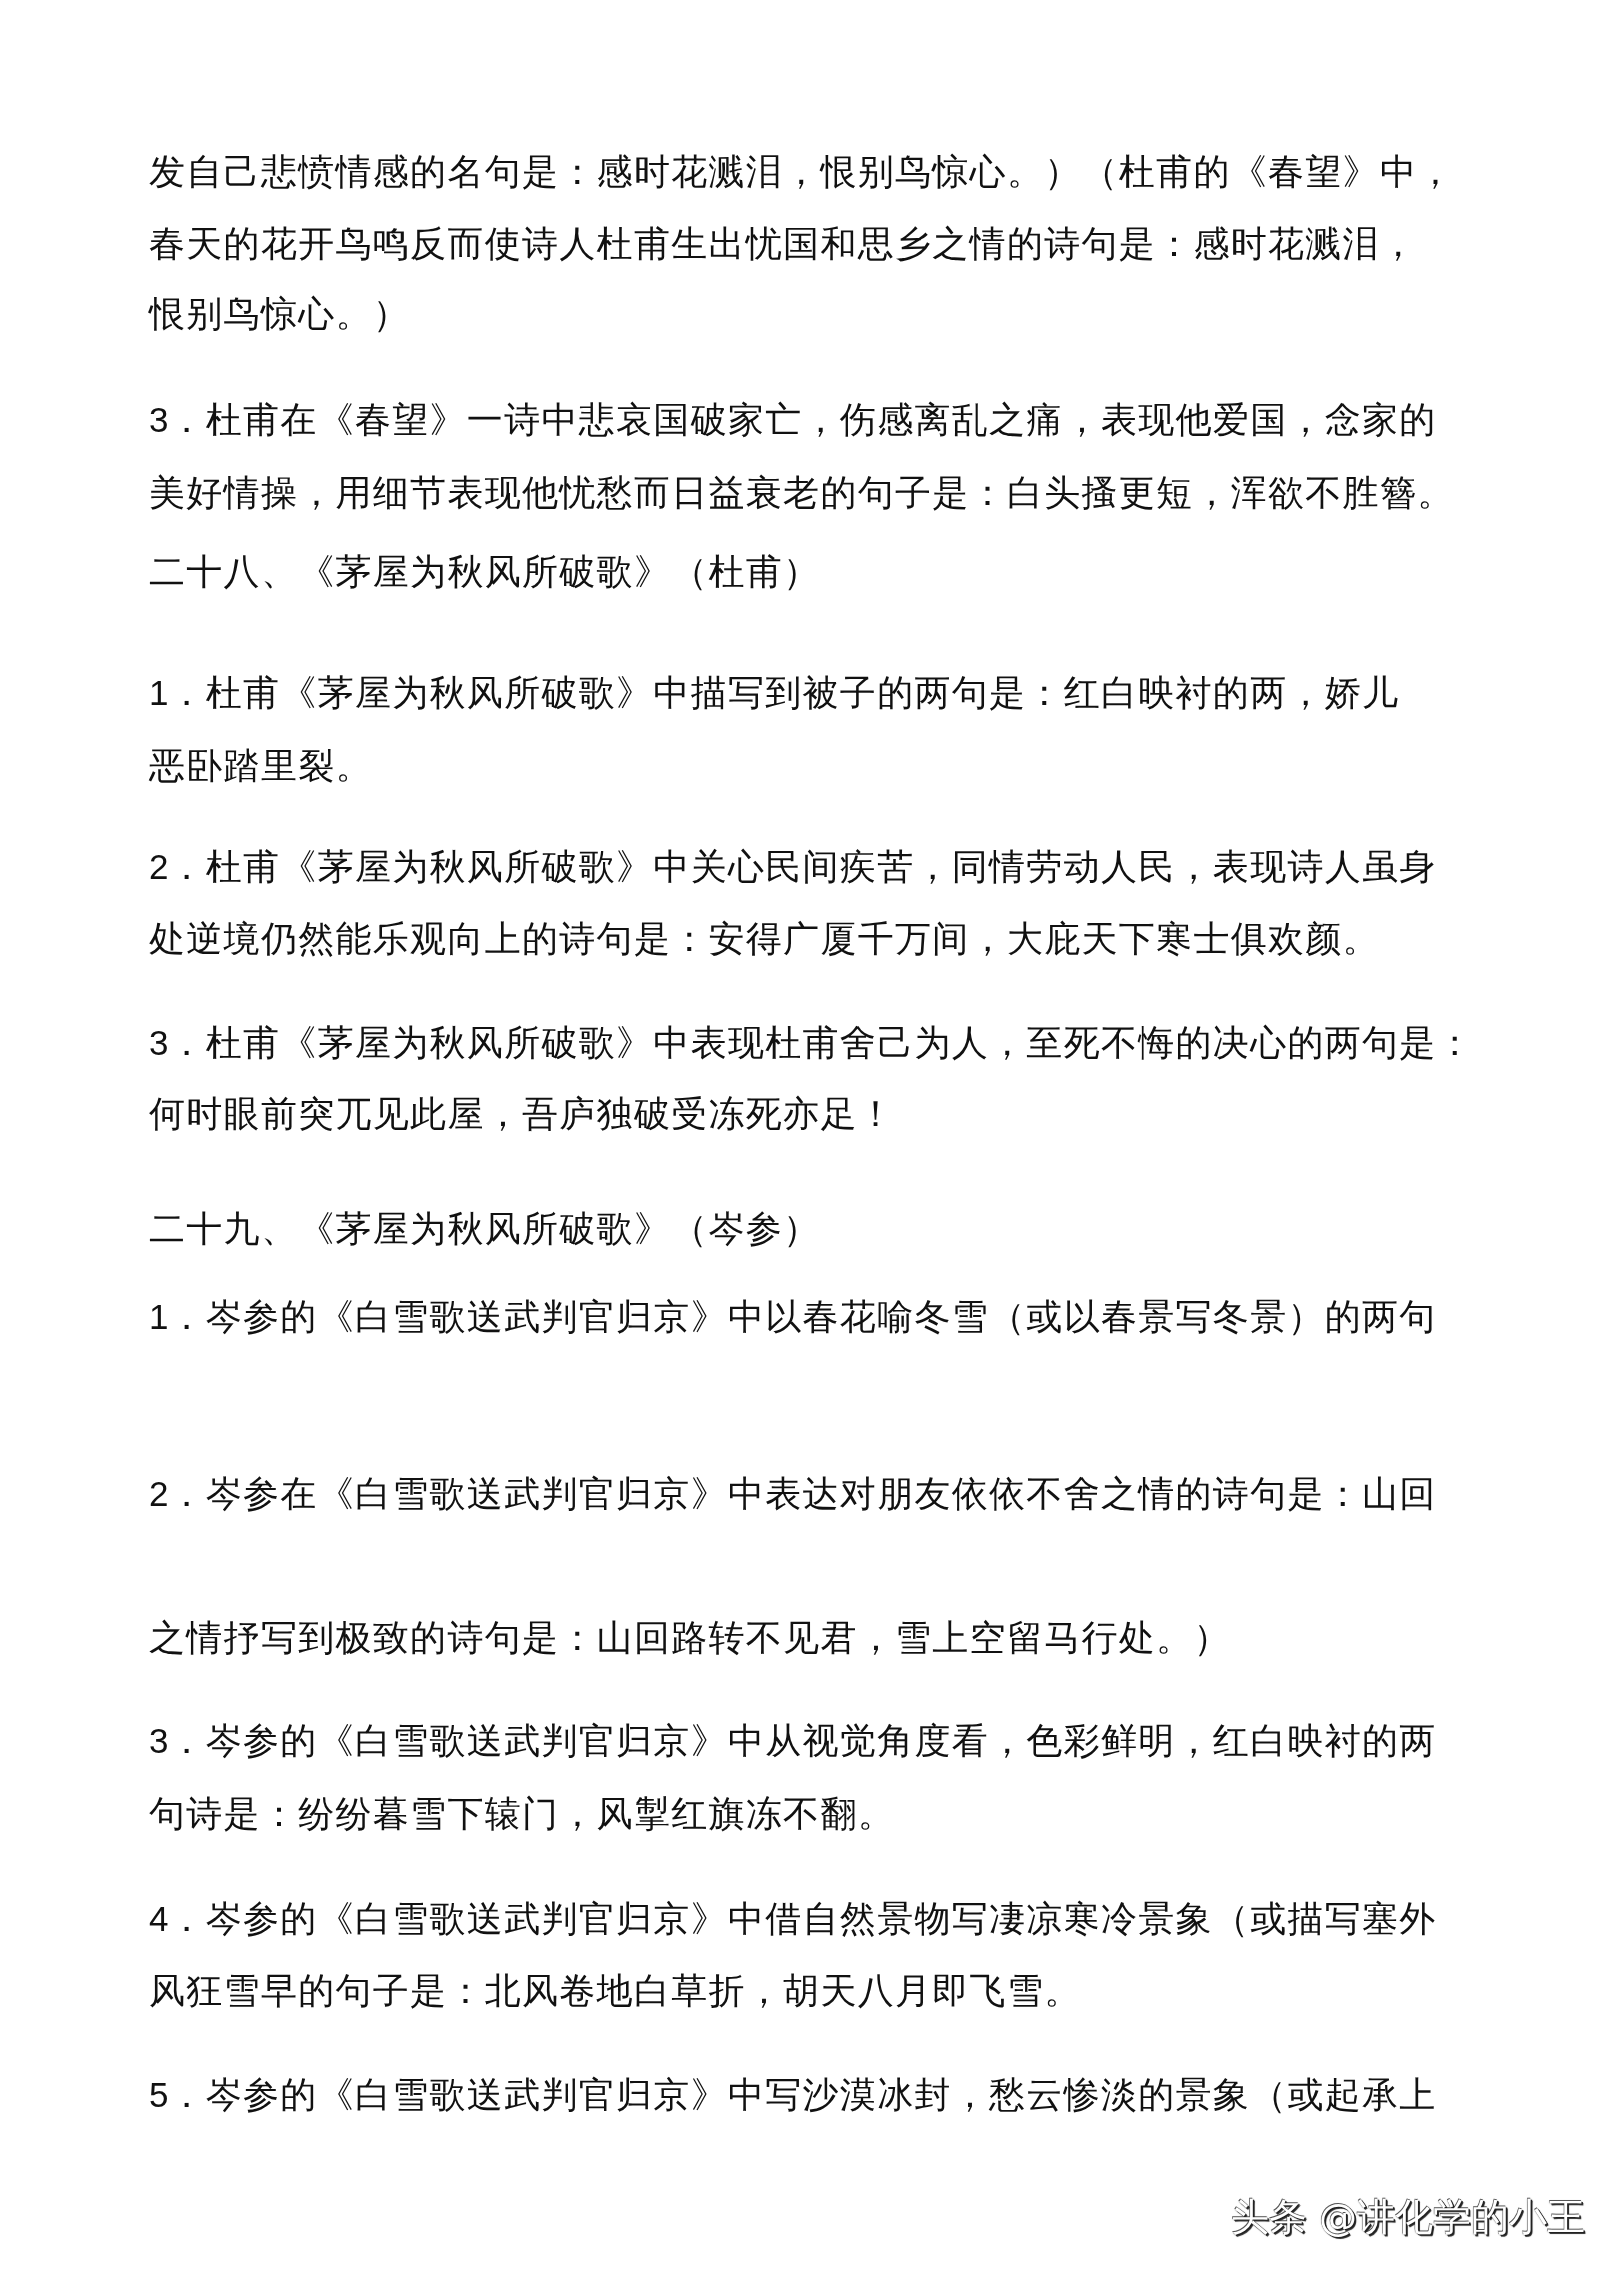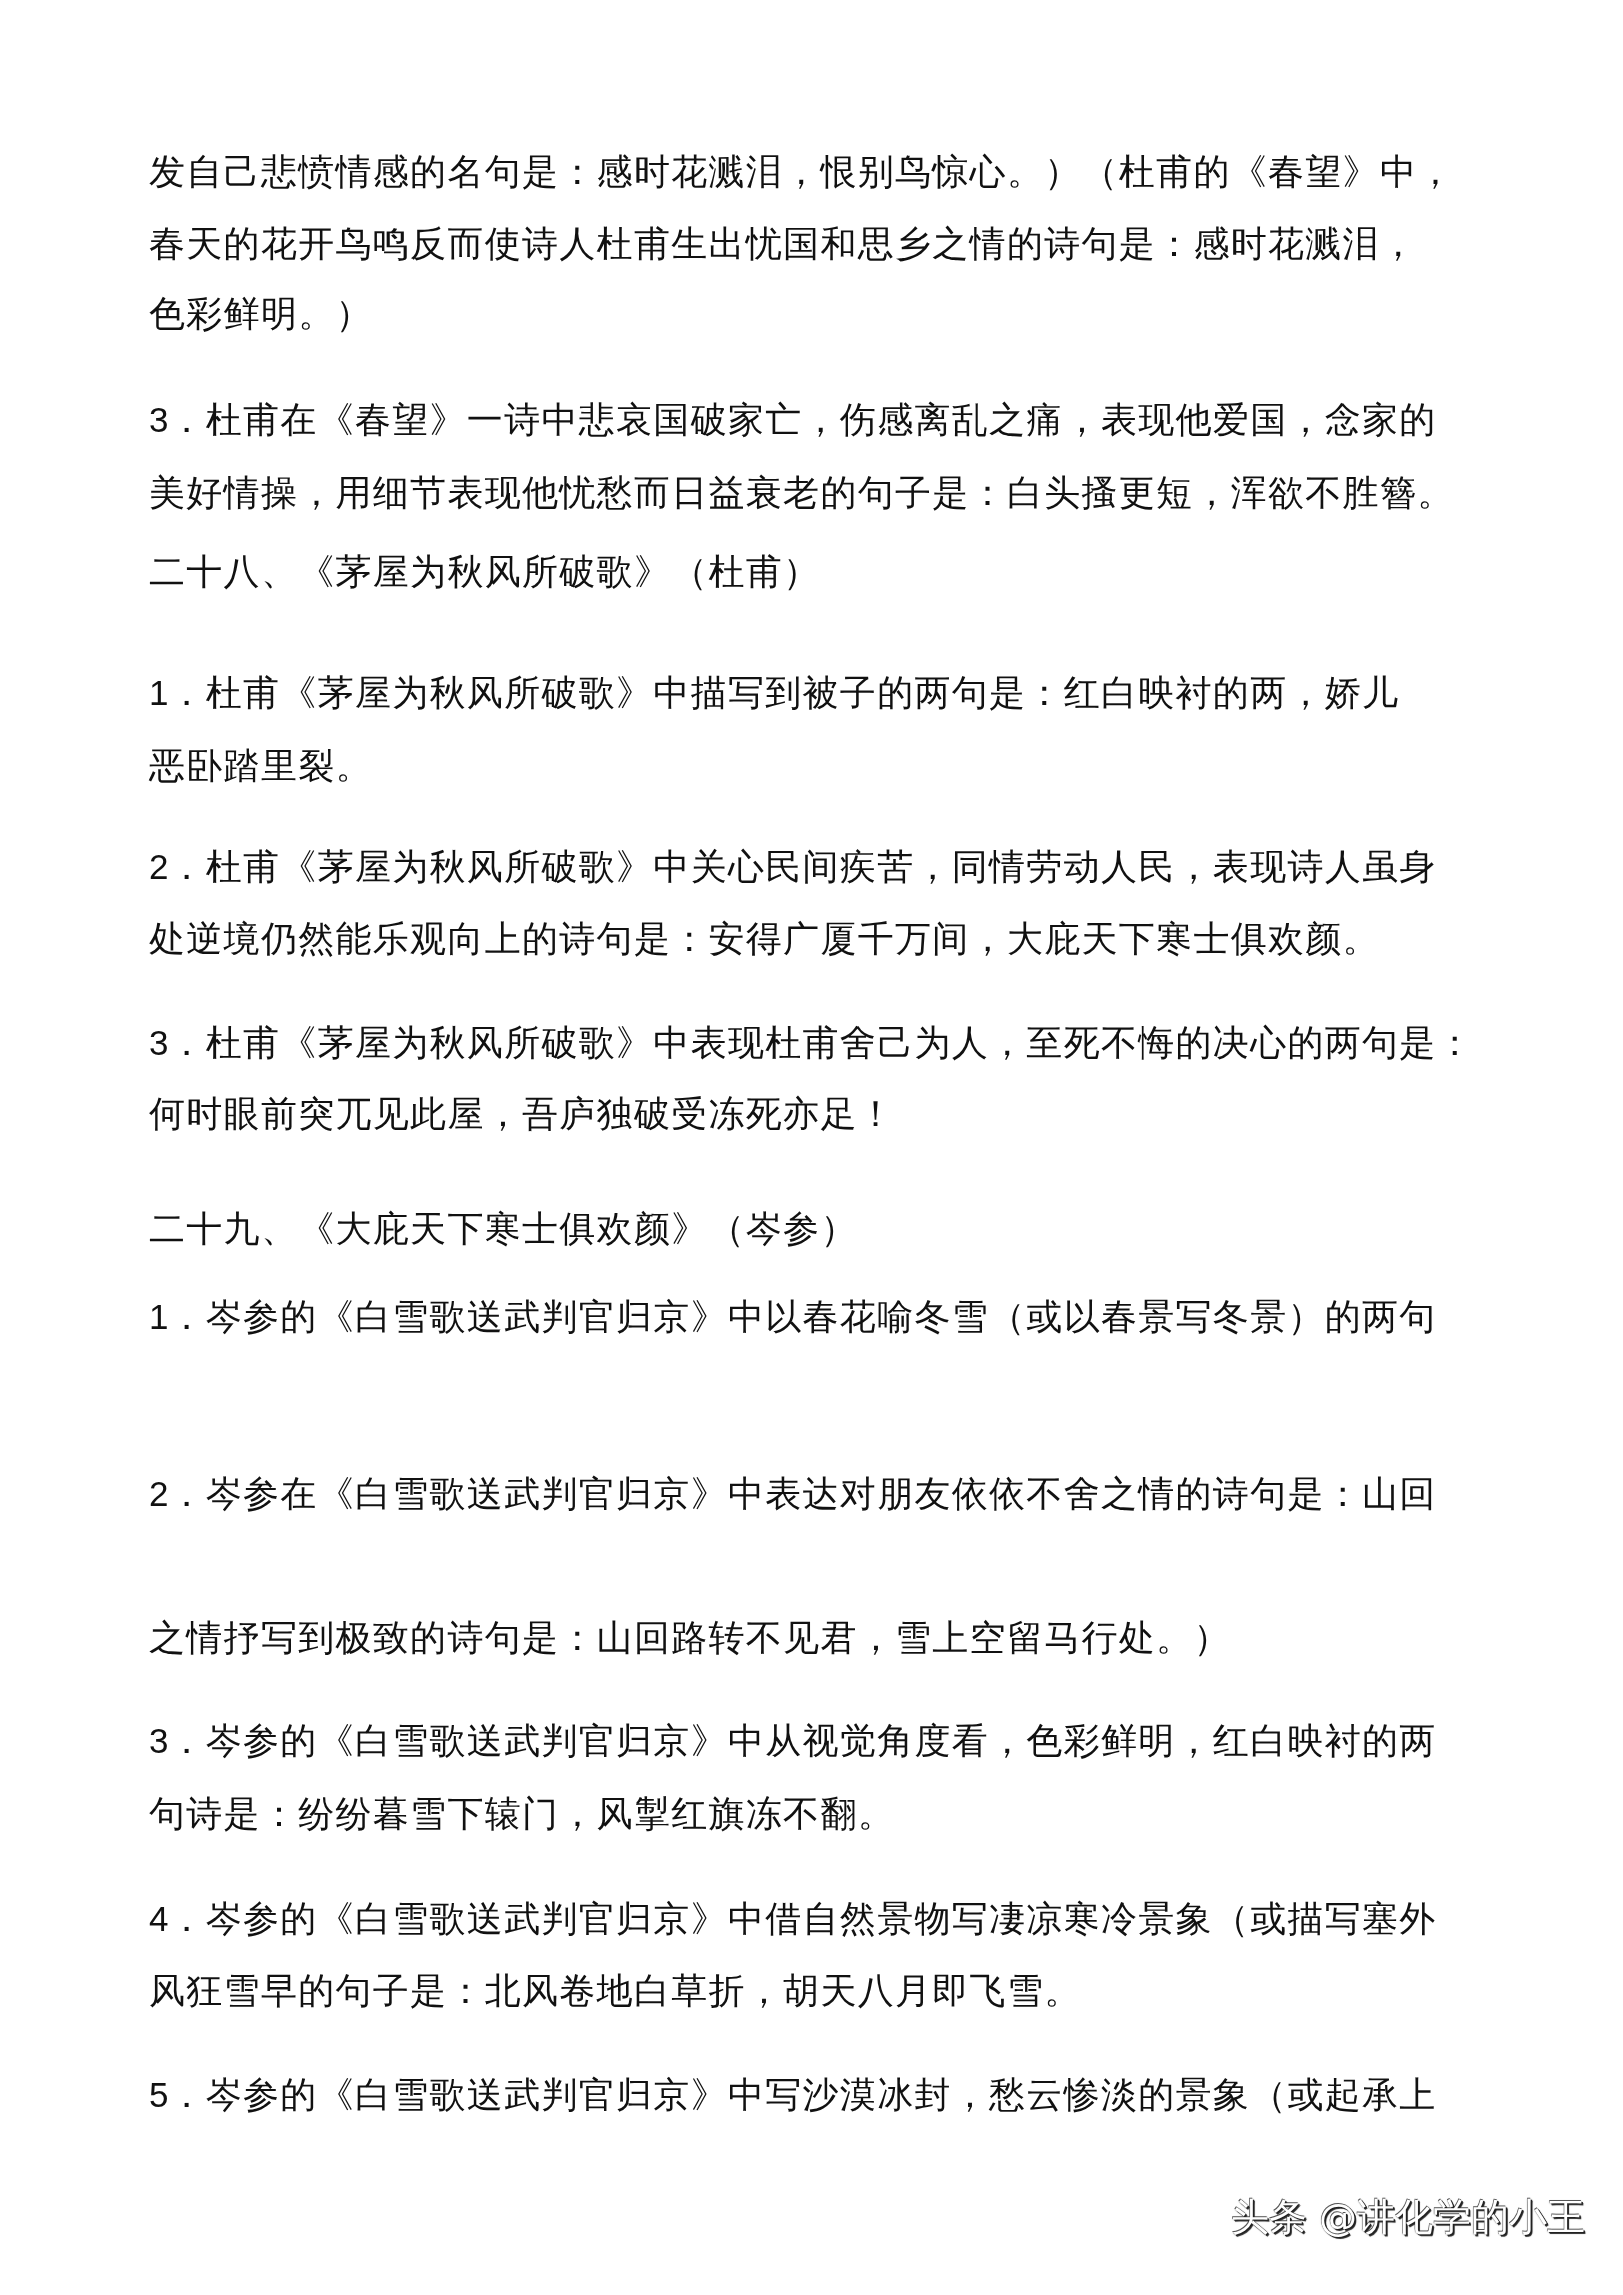--- a/index.html
+++ b/index.html
@@ -65,21 +65,21 @@
 
 <div class="page">
 
   <div class="line" style="top:149px">
     <span>发自己悲愤情感的名句是：感时花溅泪，恨别鸟惊心。）（杜甫的《春望》中，</span>
   </div>
   <div class="line" style="top:221px">
     <span>春天的花开鸟鸣反而使诗人杜甫生出忧国和思乡之情的诗句是：感时花溅泪，</span>
   </div>
   <div class="line" style="top:291px">
-    <span>色彩鲜明。）</span>
+    <span>恨别鸟惊心。）</span>
   </div>
 
   <div class="line" style="top:397px">
     <span class="num">3</span><span>．杜甫在《春望》一诗中悲哀国破家亡，伤感离乱之痛，表现他爱国，念家的</span>
   </div>
   <div class="line" style="top:470px">
     <span>美好情操，用细节表现他忧愁而日益衰老的句子是：白头搔更短，浑欲不胜簪。</span>
   </div>
 
   <div class="line heading" style="top:549px">
@@ -101,21 +101,21 @@
   </div>
 
   <div class="line" style="top:1020px">
     <span class="num">3</span><span>．杜甫《茅屋为秋风所破歌》中表现杜甫舍己为人，至死不悔的决心的两句是：</span>
   </div>
   <div class="line" style="top:1091px">
     <span>何时眼前突兀见此屋，吾庐独破受冻死亦足！</span>
   </div>
 
   <div class="line heading" style="top:1206px">
-    <span>二十九、《大庇天下寒士俱欢颜》（岑参）</span>
+    <span>二十九、《茅屋为秋风所破歌》（岑参）</span>
   </div>
 
   <div class="line" style="top:1294px">
     <span class="num">1</span><span>．岑参的《白雪歌送武判官归京》中以春花喻冬雪（或以春景写冬景）的两句</span>
   </div>
 
   <div class="line" style="top:1471px">
     <span class="num">2</span><span>．岑参在《白雪歌送武判官归京》中表达对朋友依依不舍之情的诗句是：山回</span>
   </div>
   <div class="line" style="top:1615px">

